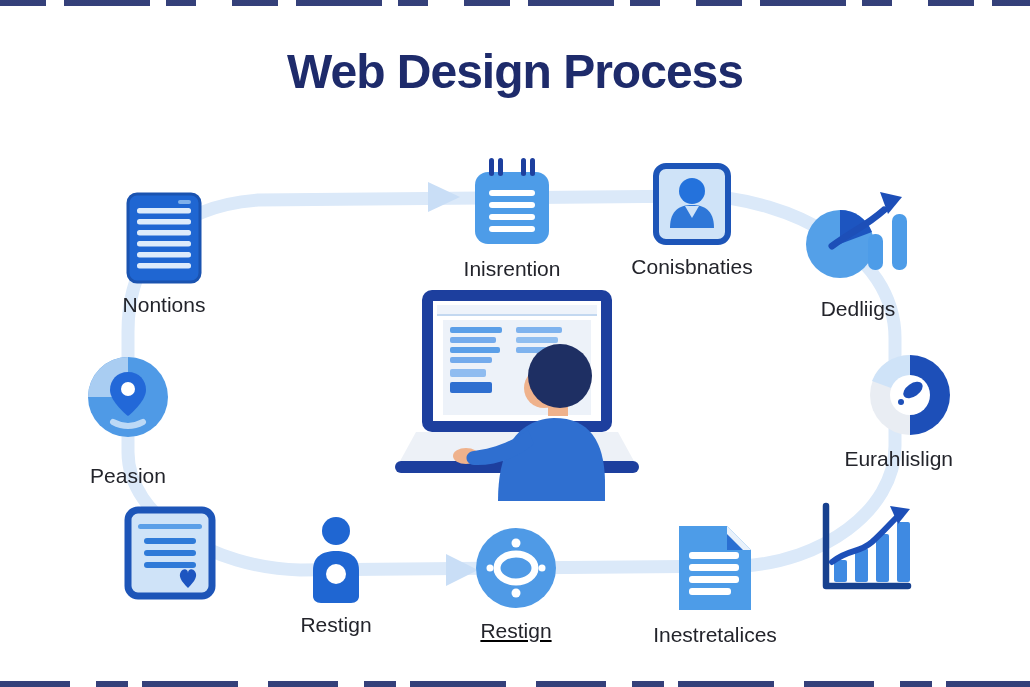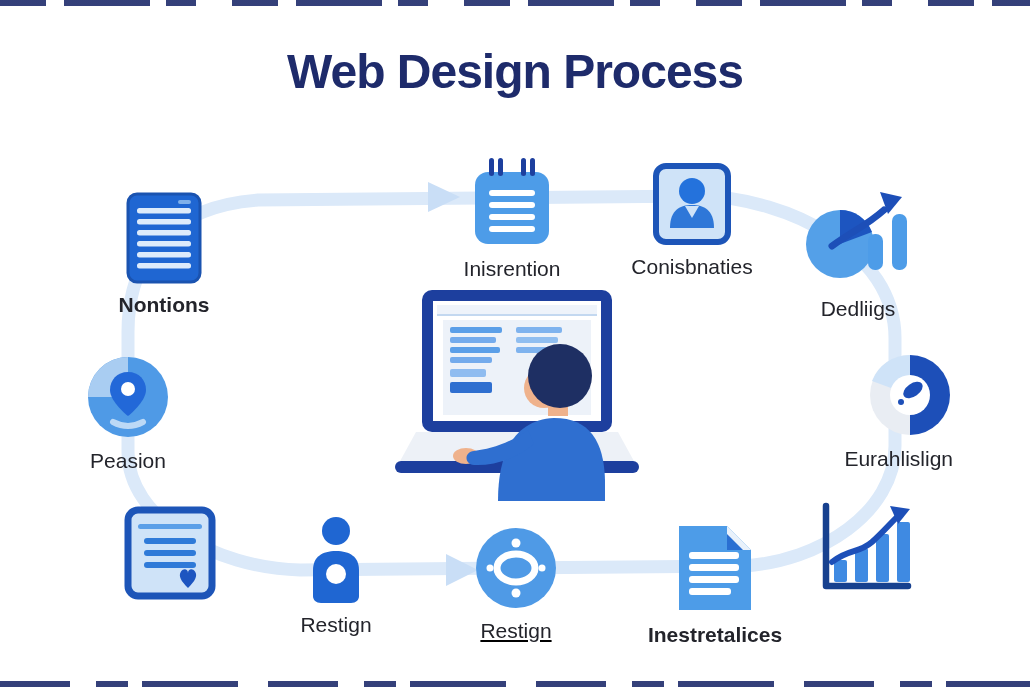--- a/index.html
+++ b/index.html
@@ -39,21 +39,21 @@
 
   <div class="title">Web Design Process</div>
 
   <svg class="connectors" width="1030" height="687" viewBox="0 0 1030 687">
     <path d="M 128 332 C 128 252 176 206 258 200 L 700 196 C 790 198 895 252 895 338
              L 895 446 C 895 512 820 562 742 566 L 300 570 C 214 568 128 518 128 452 Z" fill="none" stroke="#dbe9f9" stroke-width="13" stroke-linejoin="round"></path>
     <polygon points="428,182 460,197 428,212" fill="#c9def6"></polygon>
     <polygon points="446,554 478,570 446,586" fill="#c9def6"></polygon>
   </svg>
 
-  <div class="node" style="left:94px;top:192px;width:140px;font-weight:bold;">
+  <div class="node" style="left:94px;top:192px;width:140px;">
     <svg width="76" height="92" viewBox="0 0 76 92">
       <rect x="2" y="2" width="72" height="88" rx="9" fill="#1f66d2" stroke="#1a53b0" stroke-width="3"></rect>
       <rect x="52" y="8" width="13" height="4" rx="2" fill="#7fb0ea"></rect>
       <rect x="11" y="16" width="54" height="5.5" rx="2.5" fill="#ddebfb"></rect>
       <rect x="11" y="27" width="54" height="5.5" rx="2.5" fill="#ddebfb"></rect>
       <rect x="11" y="38" width="54" height="5.5" rx="2.5" fill="#ddebfb"></rect>
       <rect x="11" y="49" width="54" height="5.5" rx="2.5" fill="#ddebfb"></rect>
       <rect x="11" y="60" width="54" height="5.5" rx="2.5" fill="#ddebfb"></rect>
       <rect x="11" y="71" width="54" height="5.5" rx="2.5" fill="#ddebfb"></rect>
     </svg>
@@ -103,21 +103,21 @@
       <circle cx="43" cy="43" r="40" fill="#e9edf3"></circle>
       <path d="M 43 43 L 43 3 A 40 40 0 0 0 5 29 Z" fill="#cfe3f8"></path>
       <path d="M 43 3 A 40 40 0 0 1 43 83 Z" fill="#1d4fb8"></path>
       <circle cx="43" cy="43" r="20" fill="#ffffff"></circle>
       <ellipse cx="46" cy="38" rx="11" ry="6.5" fill="#1d4fb8" transform="rotate(-35 46 38)"></ellipse>
       <circle cx="34" cy="50" r="3" fill="#1d4fb8"></circle>
     </svg>
     <div class="label">Eurahlislign</div>
   </div>
 
-  <div class="node" style="left:85px;top:354px;width:86px;">
+  <div class="node" style="left:85px;top:354px;width:86px;gap:15px;">
     <svg width="86" height="86" viewBox="0 0 86 86">
       <circle cx="43" cy="43" r="40" fill="#4f9ae6"></circle>
       <path d="M 43 43 L 43 3 A 40 40 0 0 0 3 43 Z" fill="#a9cdf2"></path>
       <path d="M 43 18 C 32 18 25 26 25 36 C 25 48 43 62 43 62 C 43 62 61 48 61 36 C 61 26 54 18 43 18 Z" fill="#2268d8"></path>
       <circle cx="43" cy="35" r="7" fill="#ffffff"></circle>
       <path d="M 28 68 Q 43 76 58 68" fill="none" stroke="#bcd9f6" stroke-width="6" stroke-linecap="round"></path>
     </svg>
     <div class="label">Peasion</div>
   </div>
 
@@ -146,21 +146,21 @@
       <circle cx="42" cy="42" r="40" fill="#4f9ae6"></circle>
       <ellipse cx="42" cy="42" rx="19" ry="14" fill="none" stroke="#ffffff" stroke-width="7"></ellipse>
       <circle cx="42" cy="17" r="4.5" fill="#ffffff"></circle>
       <circle cx="42" cy="67" r="4.5" fill="#ffffff"></circle>
       <circle cx="16" cy="42" r="3.5" fill="#ffffff"></circle>
       <circle cx="68" cy="42" r="3.5" fill="#ffffff"></circle>
     </svg>
     <div class="label">Restign</div>
   </div>
 
-  <div class="node" style="left:640px;top:522px;width:150px;font-weight:bold;">
+  <div class="node" style="left:640px;top:522px;width:150px;">
     <svg width="88" height="92" viewBox="0 0 88 92">
       <path d="M 8 4 H 56 L 80 28 V 88 H 8 Z" fill="#4d9ce8"></path>
       <path d="M 56 4 L 80 28 H 56 Z" fill="#e8f1fb"></path>
       <path d="M 56 12 L 72 28 H 56 Z" fill="#2a6fd2"></path>
       <rect x="18" y="30" width="50" height="7" rx="3" fill="#ffffff"></rect>
       <rect x="18" y="42" width="50" height="7" rx="3" fill="#ffffff"></rect>
       <rect x="18" y="54" width="50" height="7" rx="3" fill="#ffffff"></rect>
       <rect x="18" y="66" width="42" height="7" rx="3" fill="#ffffff"></rect>
     </svg>
     <div class="label">Inestretalices</div>

